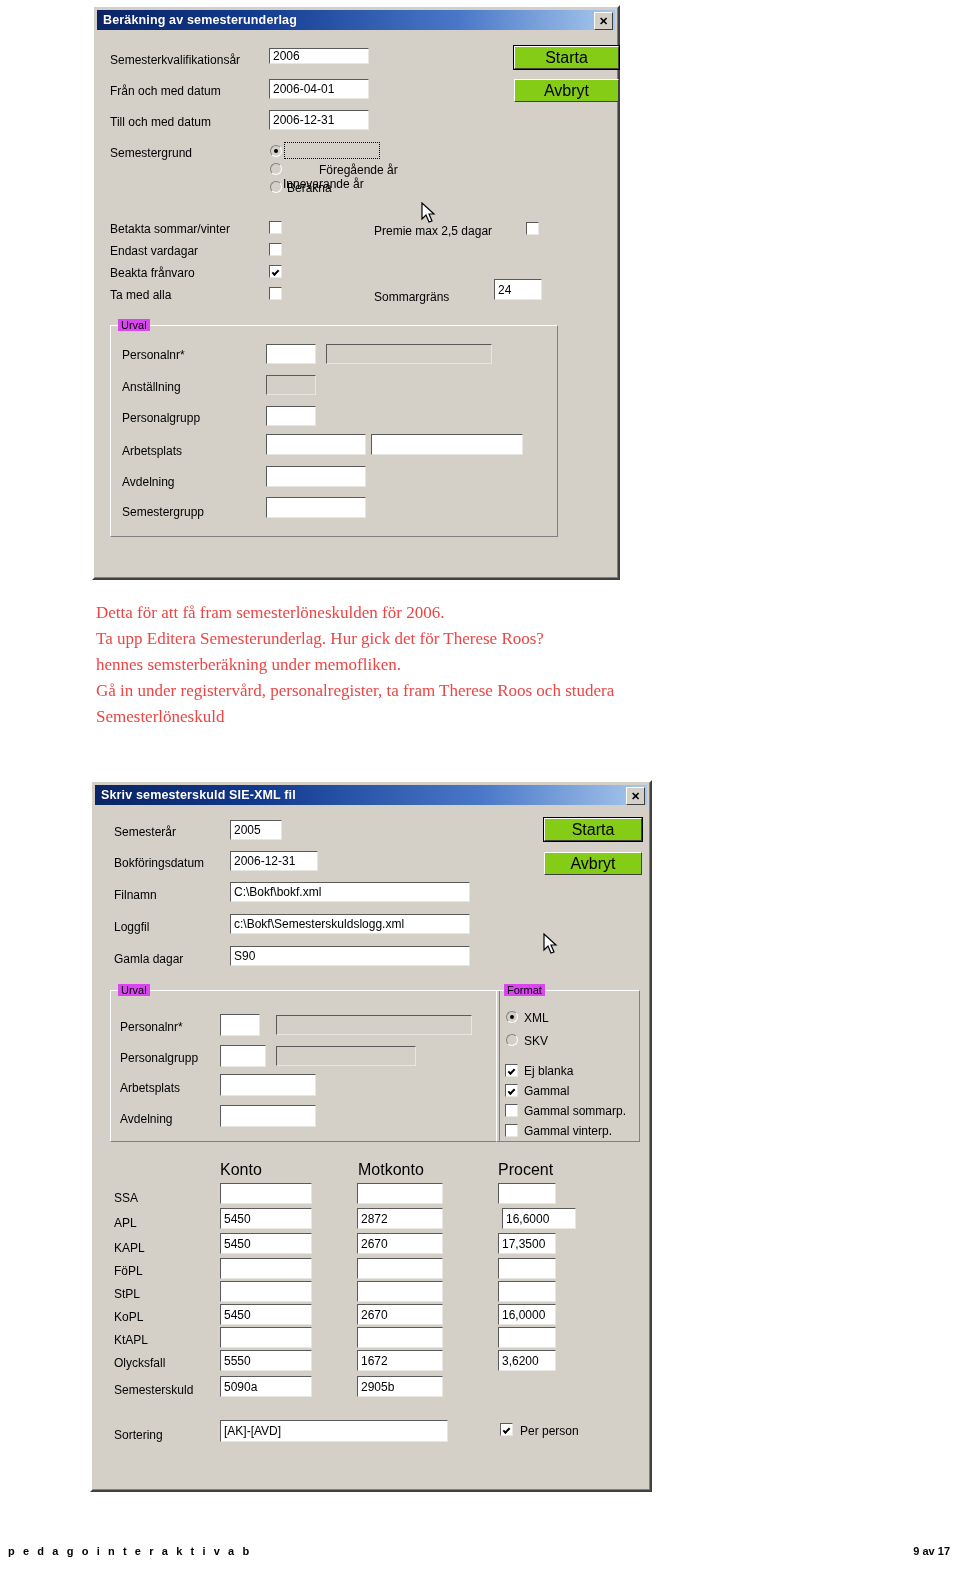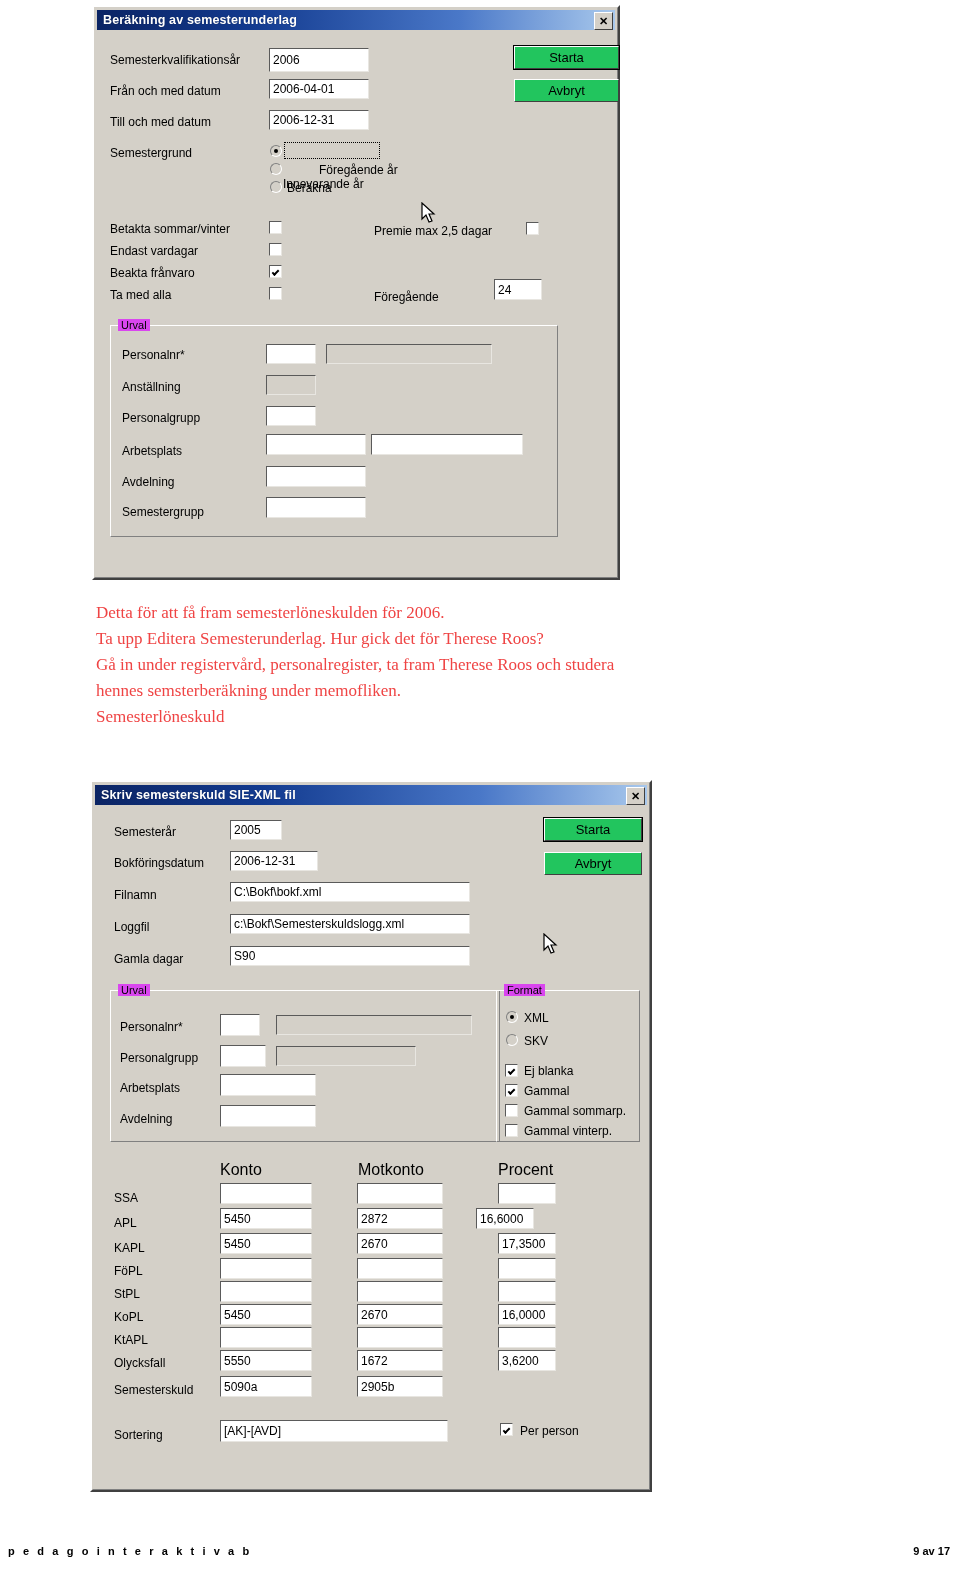--- a/index.html
+++ b/index.html
@@ -56,25 +56,25 @@
   .fld{
     position:absolute;background:#ffffff;box-sizing:border-box;
     border-top:1.5px solid #5a5a5a;border-left:1.5px solid #5a5a5a;
     border-right:1px solid #e8e6e1;border-bottom:1px solid #e8e6e1;
     font-size:12px;color:#000;line-height:1;
     display:flex;align-items:center;padding-left:3px;
     white-space:nowrap;overflow:hidden;font-family:"Liberation Sans", sans-serif;
   }
   .fld.dis{background:#d4d0c8;}
   .btn{
-    position:absolute;background:#22c55e;box-sizing:border-box;
+    position:absolute;background:#84cc16;box-sizing:border-box;
     border-top:1.5px solid #ffffff;border-left:1.5px solid #ffffff;
     border-right:1.5px solid #404040;border-bottom:1.5px solid #404040;
     display:flex;align-items:center;justify-content:center;
-    font-size:13px;color:#000;font-family:"Liberation Sans", sans-serif;
+    font-size:16px;color:#000;font-family:"Liberation Sans", sans-serif;
     cursor:default;
   }
   .btn.default{outline:1px solid #000;outline-offset:0px;}
   .grp{
     position:absolute;box-sizing:border-box;
     border-top:1px solid #808080;border-left:1px solid #808080;
     border-right:1px solid #ffffff;border-bottom:1px solid #ffffff;
   }
   .grp > .gin{
     position:absolute;inset:-1px;
@@ -143,21 +143,21 @@
 
 <div class="dlg" style="left:92px;top:5px;width:528px;height:575px;">
   <div class="dlg-inner"></div>
 
   <div class="titlebar">
     <span class="ttl">Beräkning av semesterunderlag</span>
     <div class="closebtn">✕</div>
   </div>
 
   <div class="lbl" style="left:16px;top:46px;">Semesterkvalifikationsår</div>
-  <div class="fld" style="left:175px;top:41px;width:100px;height:24px;text-align:right;">2006</div>
+  <div class="fld" style="left:175px;top:41px;width:100px;height:16px;text-align:right;">2006</div>
 
   <div class="lbl" style="left:16px;top:77px;">Från och med datum</div>
   <div class="fld" style="left:175px;top:72px;width:100px;height:20px;">2006-04-01</div>
 
   <div class="lbl" style="left:16px;top:108px;">Till och med datum</div>
   <div class="fld" style="left:175px;top:103px;width:100px;height:20px;">2006-12-31</div>
 
   <div class="lbl" style="left:16px;top:139px;">Semestergrund</div>
 
   <div class="rad on" style="left:176px;top:138px;"></div>
@@ -181,21 +181,21 @@
 
   <div class="lbl" style="left:16px;top:259px;">Beakta frånvaro</div>
   <div class="chk on" style="left:175px;top:258px;"></div>
 
   <div class="lbl" style="left:16px;top:281px;">Ta med alla</div>
   <div class="chk" style="left:175px;top:280px;"></div>
 
   <div class="lbl" style="left:280px;top:217px;">Premie max 2,5 dagar</div>
   <div class="chk" style="left:432px;top:215px;"></div>
 
-  <div class="lbl" style="left:280px;top:283px;">Föregående</div>
+  <div class="lbl" style="left:280px;top:283px;">Sommargräns</div>
   <div class="fld" style="left:400px;top:272px;width:48px;height:21px;">24</div>
 
   <div class="grp" style="left:16px;top:318px;width:448px;height:212px;">
     <div class="gin"></div>
   </div>
   <div class="grp-title" style="left:24px;top:312px;">Urval</div>
 
   <div class="lbl" style="left:28px;top:341px;">Personalnr*</div>
   <div class="fld" style="left:172px;top:337px;width:50px;height:20px;"></div>
   <div class="fld dis" style="left:232px;top:337px;width:166px;height:20px;"></div>
@@ -217,22 +217,22 @@
   <div class="fld" style="left:172px;top:490px;width:100px;height:21px;"></div>
 
   <svg class="cursor" viewBox="0 0 16 22" style="left:327px;top:195px;">
     <path d="M1,1 L1,17 L5,13 L8,20 L11,19 L8,12 L13,12 Z" fill="#ffffff" stroke="#000000" stroke-width="1.2"></path>
   </svg>
 </div>
 
 <div class="prose">
   <div>Detta för att få fram semesterlöneskulden för 2006.</div>
   <div>Ta upp Editera Semesterunderlag. Hur gick det för Therese Roos?</div>
+  <div>hennes semsterberäkning under memofliken.</div>
   <div>Gå in under registervård, personalregister, ta fram Therese Roos och studera</div>
-  <div>hennes semsterberäkning under memofliken.</div>
   <div>Semesterlöneskuld</div>
 </div>
 
 <div class="dlg" style="left:90px;top:780px;width:562px;height:712px;">
   <div class="dlg-inner"></div>
 
   <div class="titlebar">
     <span class="ttl">Skriv semesterskuld SIE-XML fil</span>
     <div class="closebtn">✕</div>
   </div>
@@ -302,21 +302,21 @@
   <div class="colhdr" style="left:406px;top:379px;">Procent</div>
 
   <div class="lbl" style="left:22px;top:409px;">SSA</div>
   <div class="fld" style="left:128px;top:401px;width:92px;height:21px;"></div>
   <div class="fld" style="left:265px;top:401px;width:86px;height:21px;"></div>
   <div class="fld" style="left:406px;top:401px;width:58px;height:21px;"></div>
 
   <div class="lbl" style="left:22px;top:434px;">APL</div>
   <div class="fld" style="left:128px;top:426px;width:92px;height:21px;">5450</div>
   <div class="fld" style="left:265px;top:426px;width:86px;height:21px;">2872</div>
-  <div class="fld" style="left:384px;top:426px;width:58px;height:21px;">16,6000</div>
+  <div class="fld" style="left:410px;top:426px;width:74px;height:21px;">16,6000</div>
 
   <div class="lbl" style="left:22px;top:459px;">KAPL</div>
   <div class="fld" style="left:128px;top:451px;width:92px;height:21px;">5450</div>
   <div class="fld" style="left:265px;top:451px;width:86px;height:21px;">2670</div>
   <div class="fld" style="left:406px;top:451px;width:58px;height:21px;">17,3500</div>
 
   <div class="lbl" style="left:22px;top:482px;">FöPL</div>
   <div class="fld" style="left:128px;top:476px;width:92px;height:21px;"></div>
   <div class="fld" style="left:265px;top:476px;width:86px;height:21px;"></div>
   <div class="fld" style="left:406px;top:476px;width:58px;height:21px;"></div>

